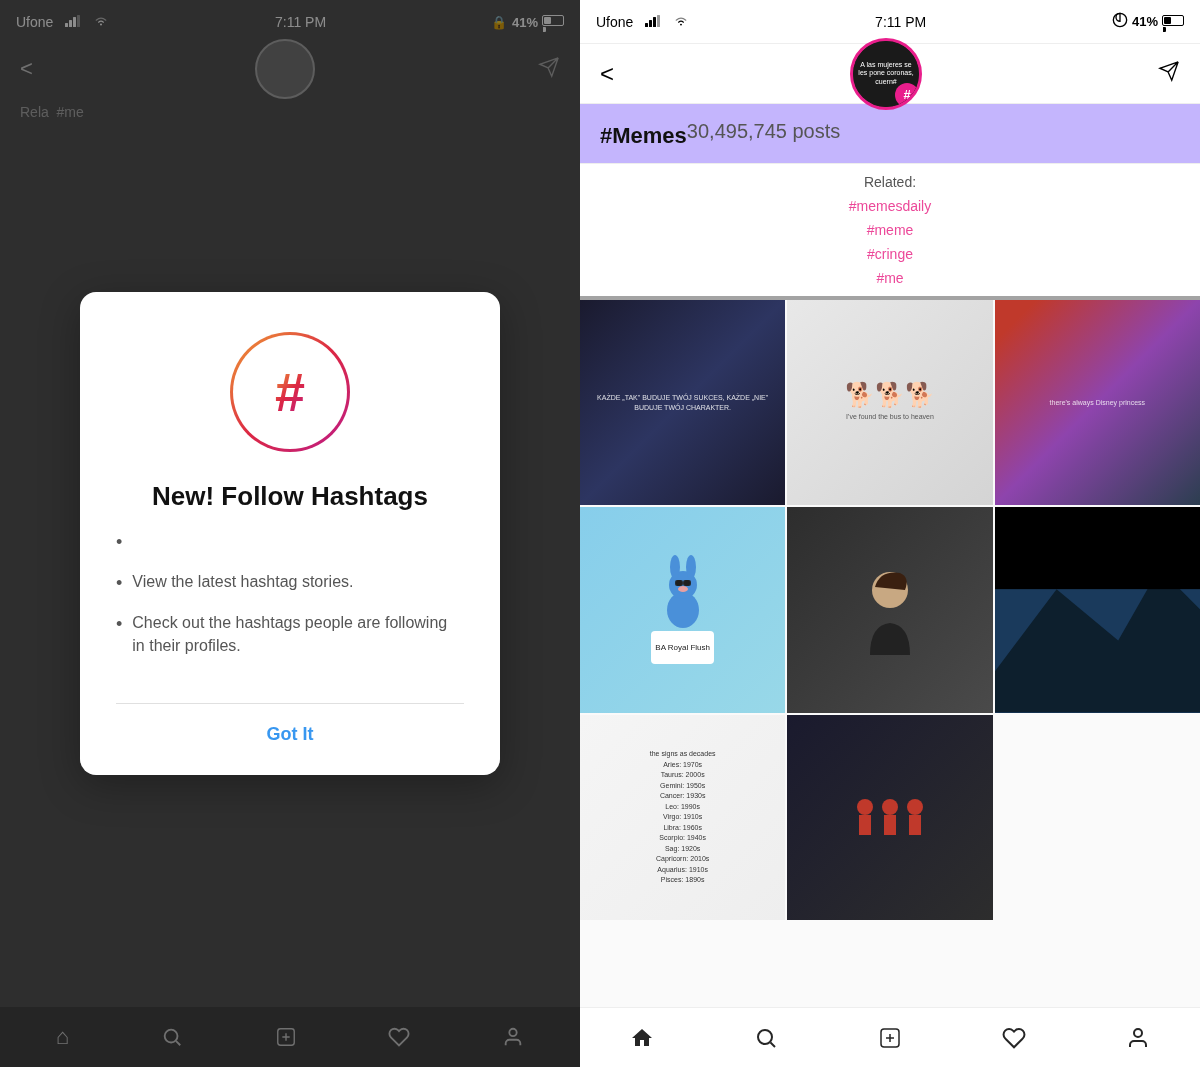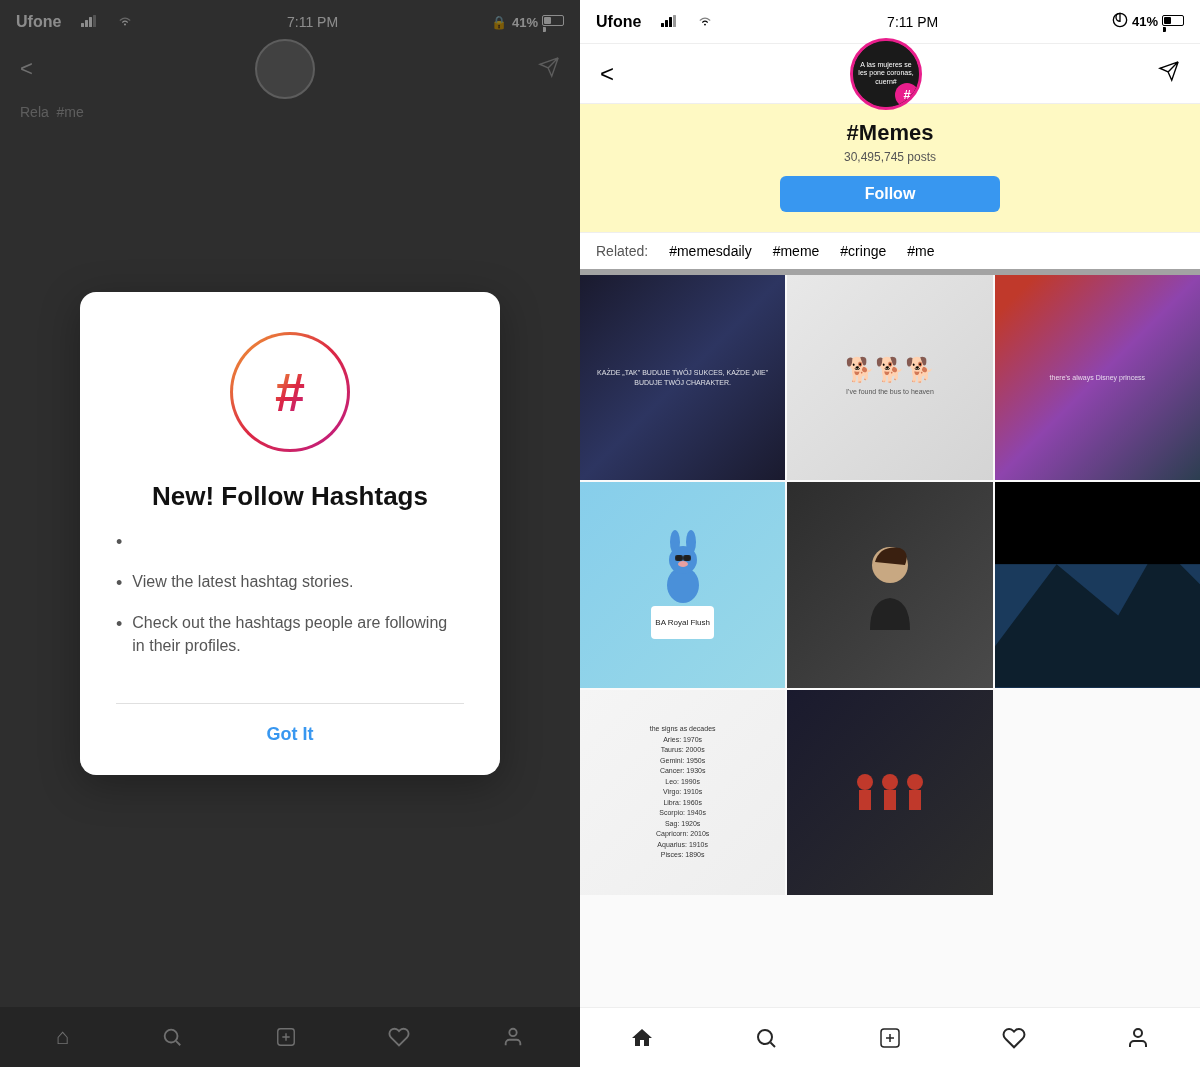--- a/index.html
+++ b/index.html
@@ -30,24 +30,24 @@
       height: 44px;
       background: transparent;
       display: flex;
       align-items: center;
       justify-content: space-between;
       padding: 8px 16px;
     }
     .status-left {
       display: flex;
       align-items: center;
-      gap: 20px;
+      gap: 12px;
       color: #fff;
-      font-size: 16px;
-      font-weight: 700;
+      font-size: 14px;
+      font-weight: 400;
     }
     .status-center {
       color: #fff;
       font-size: 14px;
       font-weight: 400;
     }
     .status-right {
       display: flex;
       align-items: center;
       gap: 4px;
@@ -236,25 +236,24 @@
       color: #000;
       font-size: 24px;
     }
     .right-nav-send {
       color: #000;
       font-size: 20px;
     }
 
     
     .profile-section {
-      background: #fef9c3;
-      display: flex;
-      flex-direction: column;
-      align-items: center;
-      padding: 16px 20px 20px;
+      background: #c4b5fd;
+      display: flex;
+      align-items: center;
+      padding: 16px 20px 8px;
       border-bottom: 1px solid #eee;
     }
 
     .profile-avatar {
       width: 90px;
       height: 90px;
       border-radius: 50%;
       background: #222;
       display: flex;
       align-items: center;
@@ -280,54 +279,55 @@
     }
 
     .profile-name {
       font-size: 22px;
       font-weight: 700;
       color: #111;
       margin-bottom: 4px;
     }
 
     .profile-posts {
-      font-size: 12px;
+      font-size: 20px;
       color: #555;
       margin-bottom: 12px;
     }
 
     .follow-btn {
       width: 220px;
       height: 36px;
       background: #3897f0;
       color: #fff;
       border: none;
       border-radius: 6px;
       font-size: 16px;
       font-weight: 600;
       cursor: pointer;
     }
 
     
     .related-bar {
       background: #fff;
       padding: 10px 16px;
-      border-bottom: 6px solid #a3a3a3;
-      display: flex;
-      align-items: center;
-      gap: 21px;
+      border-bottom: 4px solid #a3a3a3;
+      display: flex;
+      align-items: center;
+      gap: 8px;
       overflow: hidden;
+      flex-direction: column;
     }
     .related-label {
       color: #555;
       font-size: 14px;
       flex-shrink: 0;
     }
     .related-tag {
-      color: #000000;
+      color: #ec4899;
       font-size: 14px;
       font-weight: 500;
       white-space: nowrap;
     }
 
     
     .top-posts-section {
       flex: 1;
       overflow: hidden;
     }
@@ -614,21 +614,20 @@
     <span class="right-nav-send">
       <svg width="22" height="22" viewBox="0 0 24 24" fill="none" stroke="#000" stroke-width="1.5">
         <path d="M22 2L11 13M22 2L15 22L11 13M22 2L2 9L11 13"></path>
       </svg>
     </span>
   </div>
 
   <div class="profile-section">
     <div class="profile-name">#Memes</div>
     <div class="profile-posts">30,495,745 posts</div>
-    <button class="follow-btn">Follow</button>
   </div>
 
   <div class="related-bar">
     <span class="related-label">Related:</span>
     <span class="related-tag">#memesdaily</span>
     <span class="related-tag">#meme</span>
     <span class="related-tag">#cringe</span>
     <span class="related-tag">#me</span>
   </div>
 

